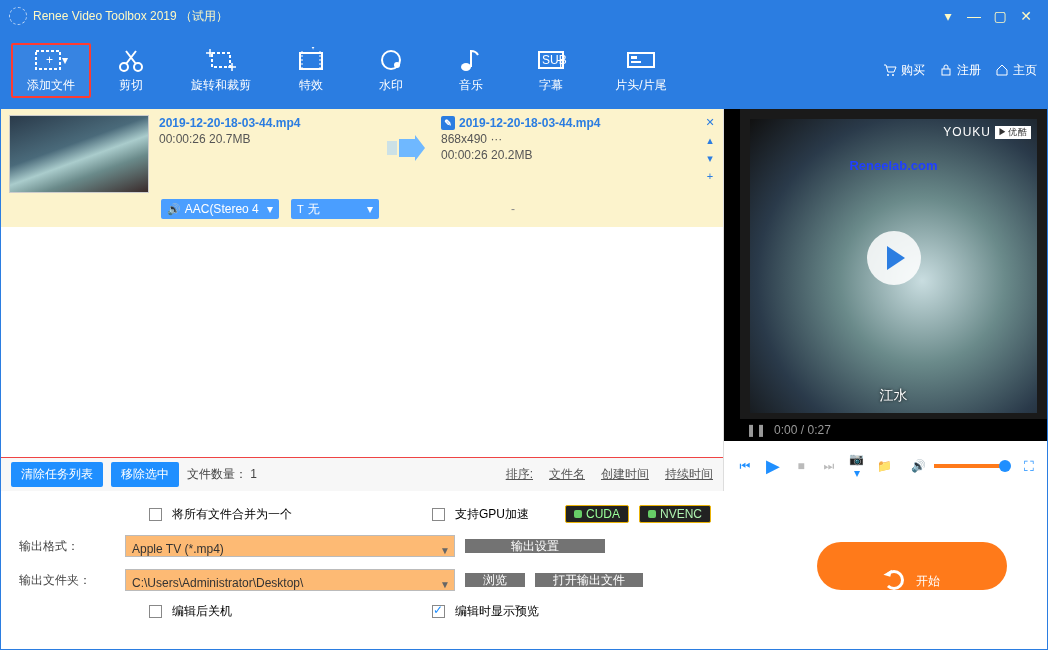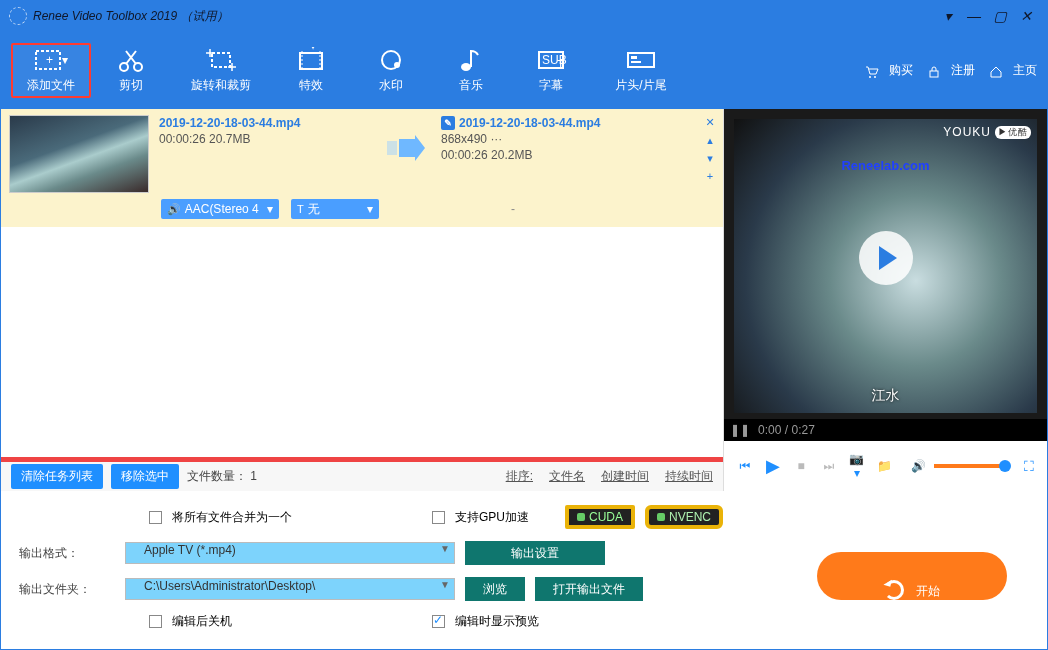--- a/index.html
+++ b/index.html
@@ -1,29 +1,29 @@
 <!DOCTYPE html>
 <html><head>
 <meta charset="utf-8">
 <style>
   * { box-sizing: border-box; margin: 0; padding: 0; font-family: "Microsoft YaHei", sans-serif; font-size: 12px; }
   body { width: 1048px; height: 650px; background: #fff; overflow: hidden; border:1px solid #2b7de1;}
-  .titlebar { height: 30px; background: #2b7de1; color: #0f172a; display: flex; align-items: center; padding: 0 8px; font-size: 13px; font-style: italic; }
+  .titlebar { height: 30px; background: #2b7de1; color: #fef9c3; display: flex; align-items: center; padding: 0 8px; font-size: 13px; }
   .titlebar .logo { width:18px; height:18px; border:1px dashed rgba(255,255,255,.7); border-radius:50%; margin-right:6px; position:relative;}
   .titlebar .spacer { flex: 1; }
   .winbtn { width: 26px; text-align: center; cursor: pointer; font-size:14px;}
   .toolbar { height: 78px; background: #2b7de1; display: flex; align-items: center; padding: 0 10px; color: #fff; }
   .tool { width: 80px; display: flex; flex-direction: column; align-items: center; gap: 4px; cursor: pointer; }
   .tool.wide{width:100px;}
   .tool.sel { outline: 2px solid #ff3b30; outline-offset: -2px; background: rgba(255,255,255,.06); border-radius:2px; padding:4px 0;}
   .tool-icon { width: 34px; height: 26px; display:flex; align-items:center; justify-content:center; }
   .tool-icon svg { width:34px; height:26px; }
   .tool-label { font-size: 12px; }
   .rightlinks { margin-left: auto; display: flex; gap: 14px; align-items: center; }
-  .rlink { display: flex; align-items: flex-end; gap: 10px; cursor: pointer; color:#fff; font-size:12px;}
+  .rlink { display: flex; align-items: center; gap: 4px; cursor: pointer; color:#fff; font-size:12px;}
   .rlink .ri { width:14px; height:14px; }
   .body { display: flex; height: 382px; }
   .left { flex: 1; display:flex; flex-direction:column; border-right:1px solid #ddd;}
   .right { width: 323px; background: #000; display:flex; flex-direction:column;}
   .filerow { background: #fcf3cc; padding: 6px 8px; display: flex; align-items: flex-start; gap: 10px; position:relative;}
   .thumb { width: 140px; height: 78px; background: linear-gradient(160deg,#2a3a4a 0%,#4a6a7a 40%,#aacccc 55%,#6a8a8a 70%,#3a2a2a 100%); border:1px solid #ccc;}
   .fileinfo { width: 210px; }
   .fileinfo .fname { color: #2b7de1; font-weight: bold; }
   .fileinfo div { line-height: 16px; color:#555; }
   .arrow { width:40px; height:26px; margin:20px 6px 0 6px; }
@@ -31,52 +31,52 @@
   .outinfo .fname { color: #2b7de1; font-weight: bold; display:flex; align-items:center; gap:4px;}
   .outinfo .fname .editico{width:14px;height:14px;background:#2b7de1;color:#fff;display:inline-flex;align-items:center;justify-content:center;border-radius:2px;font-size:9px;}
   .outinfo div { line-height: 16px; color:#555;}
   .rowbtns{position:absolute; right:6px; top:6px; display:flex; flex-direction:column; gap:4px;}
   .rowbtns span{width:14px;height:14px;color:#2b7de1;display:flex;align-items:center;justify-content:center;cursor:pointer;font-size:11px;}
   .tagrow{background:#fcf3cc; padding:0 8px 8px 160px; display:flex; gap:12px; align-items:center;}
   .bluetag{height:20px; background:#4a9eff; color:#fff; display:flex; align-items:center; padding:0 6px; gap:4px; font-size:11px; cursor:pointer; border-radius:2px;}
   .bluetag .dd{margin-left:auto;}
   .dash{color:#888; margin-left:120px;}
   .listspacer{flex:1;}
-  .listbar{height:34px; background:#f7f7f7; border-top:5px solid #ef4444; display:flex; align-items:center; padding:0 10px; gap:8px;margin-top:48px;}
+  .listbar{height:34px; background:#f7f7f7; border-top:1px solid #ef4444; display:flex; align-items:center; padding:0 10px; gap:8px;margin-top:48px;}
   .btn-blue{background:#1f8fff; color:#fff; padding:4px 10px; border-radius:2px; cursor:pointer;}
   .lbl{color:#444;}
   .sortlinks{margin-left:auto; display:flex; gap:16px; color:#555;}
   .sortlinks span{cursor:pointer;text-decoration:underline;}
-  .preview{flex:1; position:relative; background:#1a1a1a; overflow:hidden;}
+  .preview{flex:1; position:relative; background:#1a1a1a; overflow:hidden;margin-left:16px;}
   .pscene{position:absolute; inset:10px 10px 28px 10px; background: radial-gradient(circle at 60% 55%, #c9dde0 0%, #6a8a8a 35%, #2a3a4a 70%, #111 100%);}
   .playcircle{position:absolute; left:50%; top:45%; transform:translate(-50%,-50%); width:54px; height:54px; border-radius:50%; background:rgba(255,255,255,.85); display:flex; align-items:center; justify-content:center;}
   .playcircle::after{content:""; border-left:18px solid #2b7de1; border-top:12px solid transparent; border-bottom:12px solid transparent; margin-left:4px;}
   .youku{position:absolute; right:16px; top:16px; color:#fff; font-size:10px; letter-spacing:1px; display:flex; align-items:center; gap:4px;}
-  .youku .yb{background:#fff;color:#333;padding:0 3px;border-radius:6px;font-size:9px;}
+  .youku .yb{background:#fff;color:#333;padding:0 3px;border-radius:0;font-size:9px;}
   .subtitle{position:absolute; left:50%; bottom:36px; transform:translateX(-50%); color:#fff; font-size:14px; text-shadow:0 0 3px #000;}
   .logotext{position:absolute; left:50%; top:42%; transform:translate(-50%,-90px); color:#2040ff; font-weight:bold; font-size:13px;}
   .pvbar{position:absolute; left:0; right:0; bottom:0; height:22px; background:#000; display:flex; align-items:center; color:#999; font-size:10px; padding:0 6px; gap:8px;}
   .pvctrl{height:50px; background:#fff; display:flex; align-items:center; gap:10px; padding:0 12px;}
   .pvbtn{color:#1f8fff; cursor:pointer; width:18px; text-align:center;}
   .pvbtn.gray{color:#bbb;}
   .vol{display:flex; align-items:center; gap:6px; margin-left:6px;}
   .volbar{width:72px; height:4px; background:#ff7a1a; position:relative;}
   .volknob{position:absolute; right:-5px; top:-4px; width:12px; height:12px; background:#1f8fff; border-radius:50%;}
   .expand{color:#1f8fff; cursor:pointer; margin-left:8px; font-size:14px;}
   .bottom{padding:14px 18px; background:#fff;}
   .row{display:flex; align-items:center; gap:10px; margin-bottom:12px;}
   .chk{width:13px; height:13px; border:1px solid #888; display:inline-block; position:relative;}
   .chk.checked::after{content:"✓"; color:#1f8fff; position:absolute; left:0; top:-3px; font-size:12px;}
-  .badge{border:4px solid #eab308; background:#222; color:#9f9; padding:1px 8px; border-radius:2px; font-size:11px; display:flex; align-items:center; gap:4px;}
-  .badge.nv{color:#aef2b0;border-radius:6px;}
+  .badge{border:1px solid #eab308; background:#222; color:#9f9; padding:1px 8px; border-radius:2px; font-size:11px; display:flex; align-items:center; gap:4px;}
+  .badge.nv{color:#aef2b0;}
   .badge .dot{width:8px;height:8px;background:#6c6;border-radius:2px;}
   .formlbl{width:96px; color:#444;}
-  .input{flex:0 0 330px; height:22px; border:1px solid #bbb; padding:0 18px; display:flex; align-items:flex-start; background:#7dd3fc; color:#333; position:relative;}
+  .input{flex:0 0 330px; height:22px; border:1px solid #bbb; padding:0 6px; display:flex; align-items:flex-end; background:#fdba74; color:#333; position:relative;}
   .input .dd{position:absolute; right:4px; color:#666; font-size:10px;}
-  .sbtn{background:#0f766e; color:#fff; height:24px; padding:0 18px; display:flex; align-items:center; cursor:pointer;}
+  .sbtn{background:#737373; color:#fff; height:14px; padding:0 18px; display:flex; align-items:center; cursor:pointer;}
   .startbtn{position:absolute; right:40px; bottom:56px; width:190px; height:48px; background:#ff7a1a; color:#fff; border-radius:24px; display:flex; align-items:flex-end; justify-content:center; gap:12px; font-size:20px; cursor:pointer;}
   .startbtn .ric{width:20px;height:20px;border:3px solid #fff;border-left-color:transparent;border-radius:50%;position:relative;}
   .startbtn .ric::after{content:"";position:absolute;left:-3px;top:-1px;border-top:5px solid #fff;border-right:5px solid transparent;border-left:5px solid transparent;transform:rotate(-30deg);}
   .container{position:relative;}
 </style>
 </head>
 <body>
 
 <div class="container">
 <div class="titlebar">

